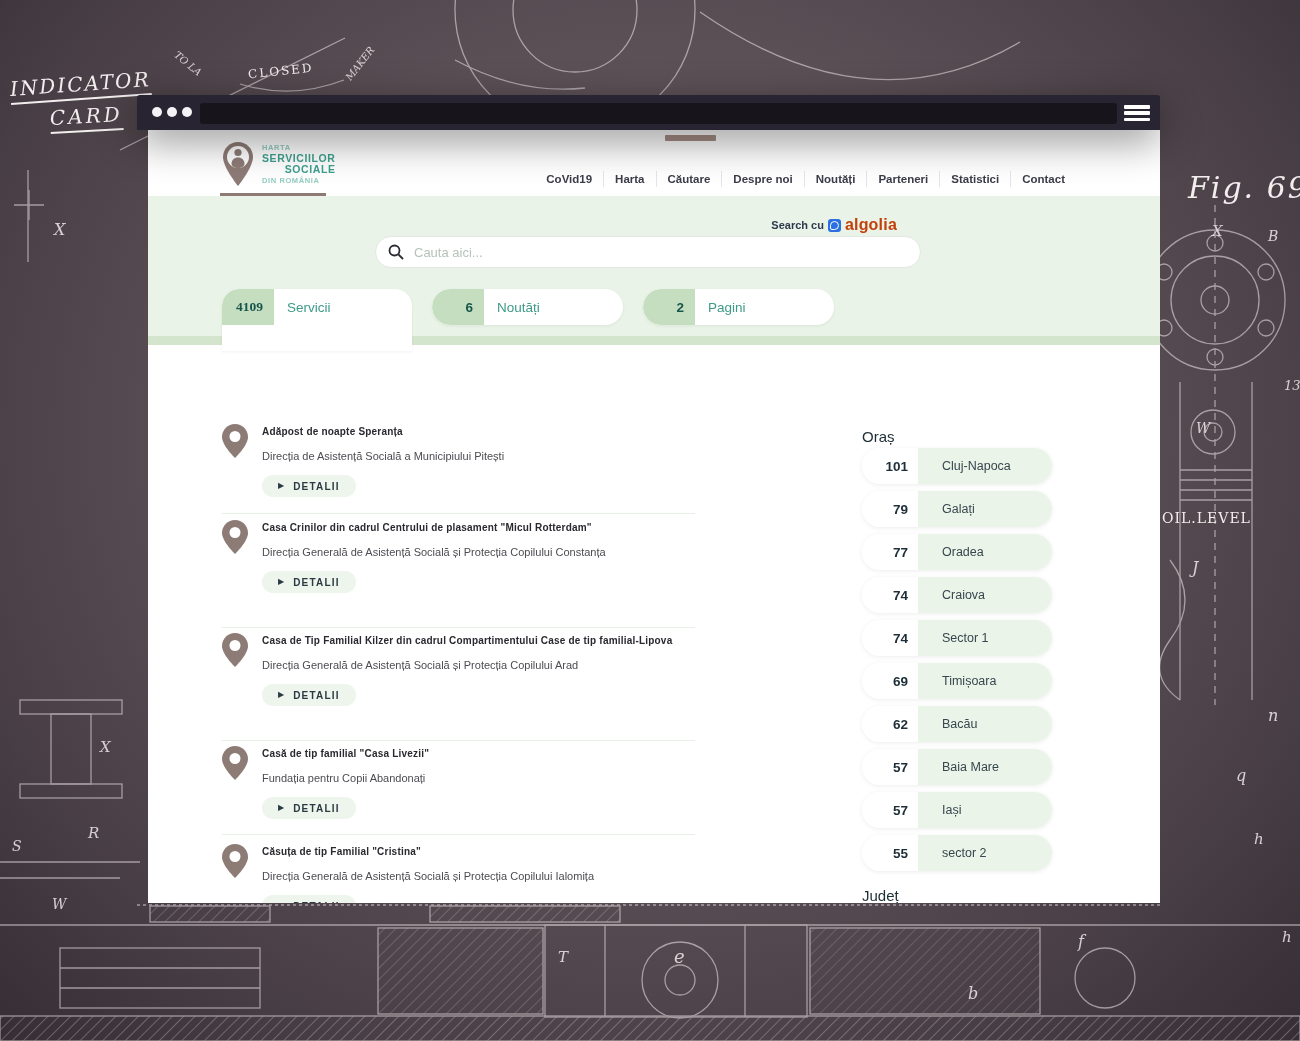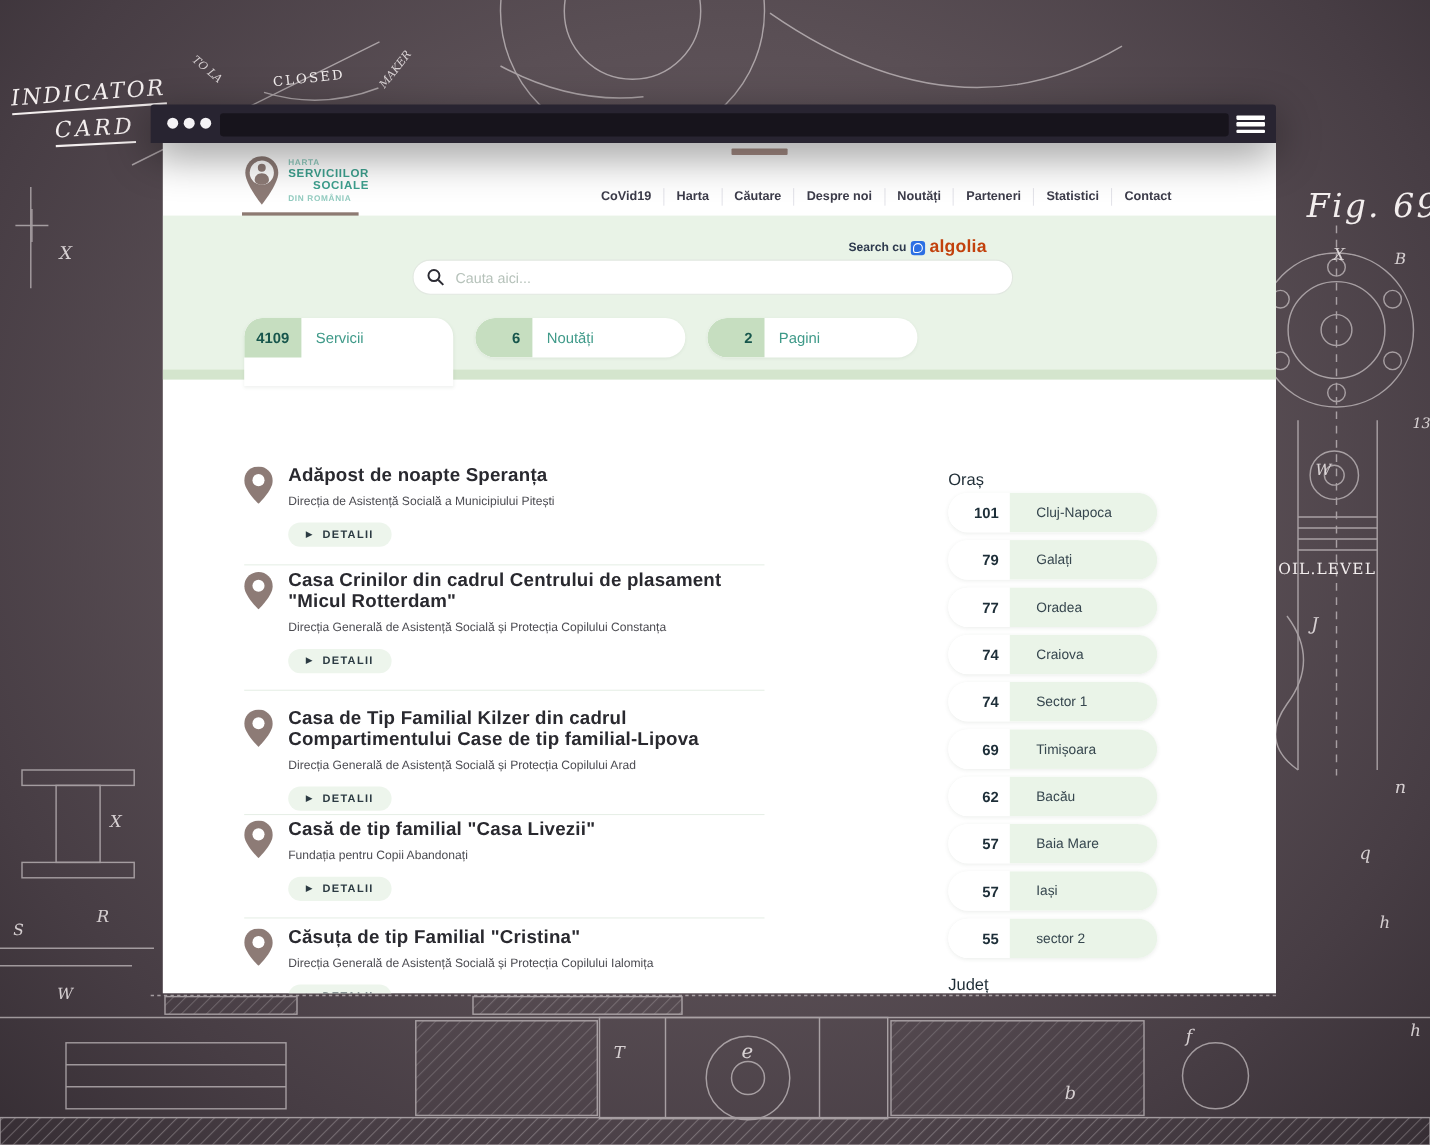--- a/index.html
+++ b/index.html
@@ -48,27 +48,27 @@
   .algolia-word{font-size:16px;font-weight:bold;color:#c2410c;letter-spacing:.2px;}
   .search-pill{position:absolute;left:227px;top:40px;width:546px;height:32px;background:#fff;border:1px solid #e2e8e1;border-radius:17px;display:flex;align-items:center;padding:0 12px;box-sizing:border-box;}
   .search-input{border:none;outline:none;flex:1;font-size:13px;color:#444;background:transparent;margin-left:8px;font-family:"Liberation Sans",sans-serif;}
   .search-input::placeholder{color:#b6c2ba;}
 
   
   .tab{position:absolute;top:93px;height:36px;background:#fff;border-radius:18px;display:flex;align-items:center;overflow:hidden;cursor:pointer;z-index:3;box-shadow:0 1px 3px rgba(70,90,70,.08);}
   .tab.active{height:62px;border-radius:17px 17px 0 0;align-items:flex-start;}
   .tab-inner{display:flex;align-items:center;height:36px;width:100%;}
   .tab-count{background:#c6dec0;height:36px;min-width:30px;display:flex;align-items:center;justify-content:flex-end;padding:0 11px;border-radius:18px 0 0 18px;font-size:13.5px;font-weight:bold;color:#17564c;}
-  .tab.active .tab-count{border-radius:17px 0 0 0;}
+  .tab.active .tab-count{border-radius:17px 0 0 0;font-family:Liberation Serif, serif;}
   .tab-label{font-size:13.5px;color:#3f9a89;padding-left:13px;}
 
   
   .result-item{position:absolute;left:74px;width:473px;padding-left:40px;box-sizing:border-box;}
   .pin{position:absolute;left:0;top:2px;}
-  .result-title{font-size:17px;font-weight:bold;color:#29292f;line-height:19px;letter-spacing:.2px;}
+  .result-title{font-size:10px;font-weight:bold;color:#29292f;line-height:19px;letter-spacing:.2px;}
   .result-org{font-size:11px;color:#4c4c52;margin-top:9px;line-height:13px;}
   .detalii-btn{margin-top:12px;display:inline-flex;align-items:center;gap:9px;background:#edf5ec;border:none;border-radius:12px;height:22px;padding:0 16px;cursor:pointer;font-family:"Liberation Sans",sans-serif;}
   .detalii-tri{font-size:8px;color:#2b3a42;line-height:1;}
   .detalii-label{font-size:10px;font-weight:bold;letter-spacing:1.2px;color:#2b3a42;}
   .divider{position:absolute;left:74px;width:473px;height:1px;background:#e7efe7;}
 
   
   .facet-header{position:absolute;left:714px;font-size:15px;color:#1f2d36;}
   .facet-rows{position:absolute;left:714px;top:318px;width:190px;display:flex;flex-direction:column;gap:7px;}
   .facet-row{height:36px;border-radius:18px;overflow:hidden;display:flex;align-items:stretch;cursor:pointer;box-shadow:0 1px 4px rgba(60,80,60,.10);background:#fff;}
@@ -264,21 +264,21 @@
       <path d="M13 0C5.8 0 0 5.8 0 13c0 8.5 13 21 13 21s13-12.5 13-21C26 5.8 20.2 0 13 0z" fill="#8d7b76"></path>
       <circle cx="13" cy="12.5" r="5.5" fill="#ffffff"></circle>
     </svg>
     <div class="result-title">Casa Crinilor din cadrul Centrului de plasament "Micul Rotterdam"</div>
     <div class="result-org">Direcția Generală de Asistență Socială și Protecția Copilului Constanța</div>
     <button class="detalii-btn">
       <span class="detalii-tri">▶</span>
       <span class="detalii-label">DETALII</span>
     </button>
   </div>
-        <div class="result-item" style="top: 501px; margin-top: 12px;">
+        <div class="result-item" style="top: 501px;">
     <svg class="pin" width="26" height="34" viewBox="0 0 26 34">
       <path d="M13 0C5.8 0 0 5.8 0 13c0 8.5 13 21 13 21s13-12.5 13-21C26 5.8 20.2 0 13 0z" fill="#8d7b76"></path>
       <circle cx="13" cy="12.5" r="5.5" fill="#ffffff"></circle>
     </svg>
     <div class="result-title">Casa de Tip Familial Kilzer din cadrul Compartimentului Case de tip familial-Lipova</div>
     <div class="result-org">Direcția Generală de Asistență Socială și Protecția Copilului Arad</div>
     <button class="detalii-btn">
       <span class="detalii-tri">▶</span>
       <span class="detalii-label">DETALII</span>
     </button>

